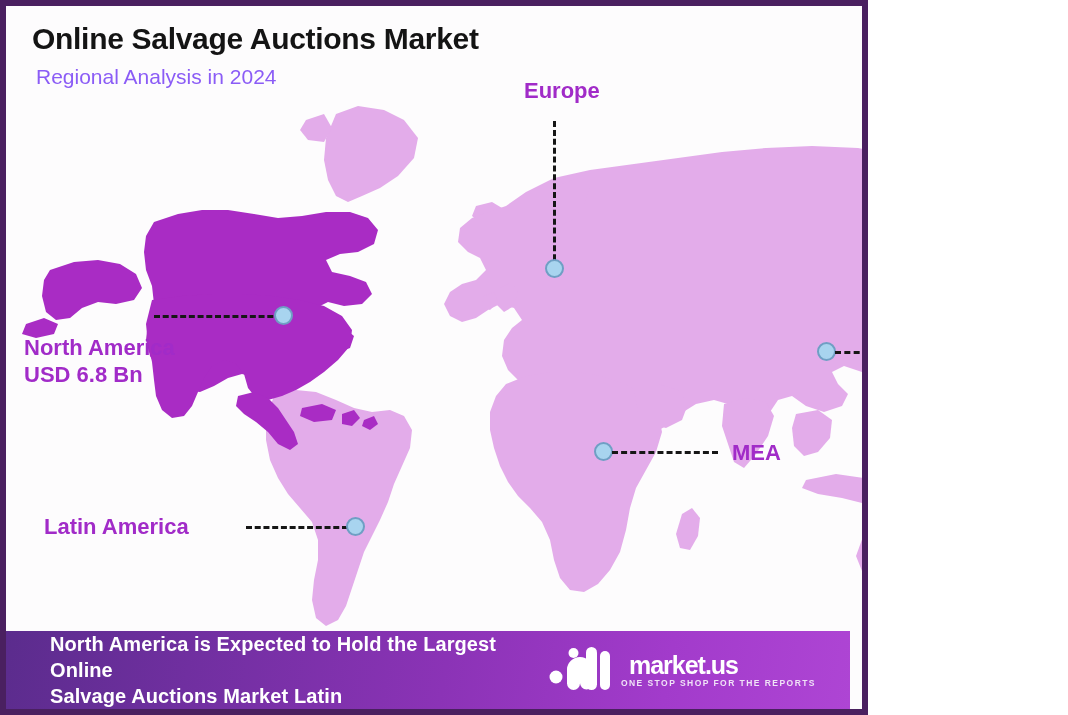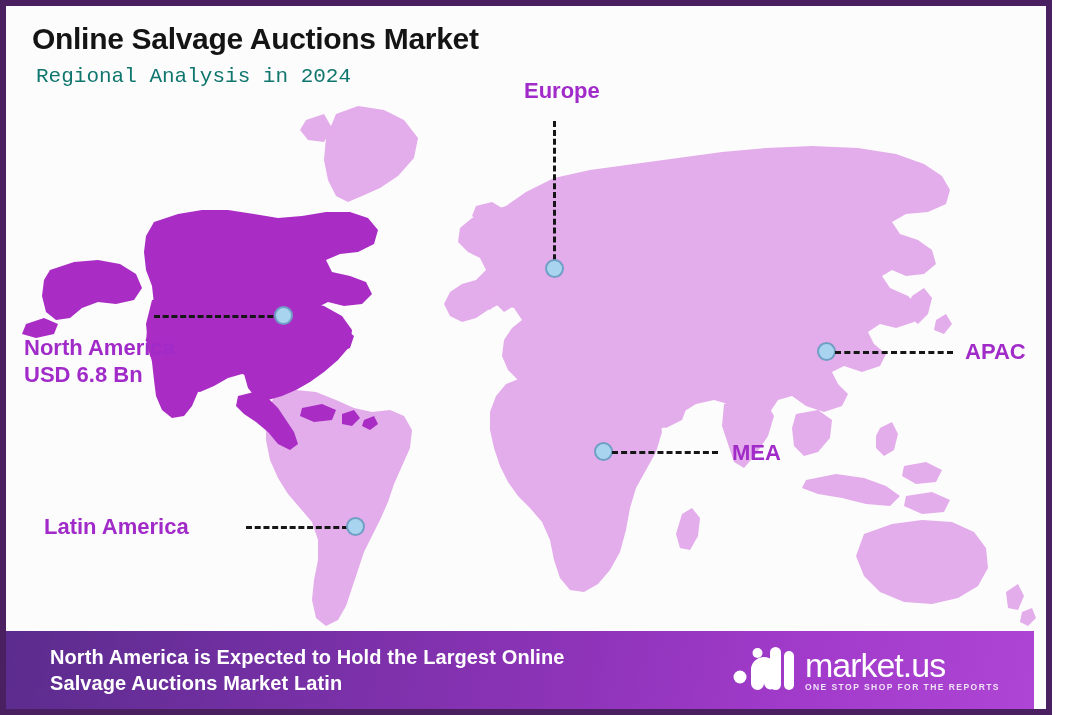--- a/index.html
+++ b/index.html
@@ -5,21 +5,21 @@
   html, body {
     margin: 0;
     padding: 0;
     background: #ffffff;
   }
   body {
     font-family: "Liberation Sans", sans-serif;
   }
   #infographic {
     position: relative;
-    width: 1052px;
+    width: 868px;
     height: 715px;
     box-sizing: border-box;
     background: #fdfcfd;
     border: 6px solid #4a2060;
     overflow: hidden;
   }
 
   
   .header {
     position: absolute;
@@ -32,25 +32,24 @@
     font-weight: bold;
     color: #141414;
     letter-spacing: -0.3px;
     line-height: 1.1;
     margin: 0;
     white-space: nowrap;
   }
   .subtitle {
     font-size: 21px;
     font-weight: normal;
-    color: #0f766e;
+    color: #8b5cf6;
     margin: 10px 0 12px 4px;
     line-height: 1.1;
     white-space: nowrap;
-    font-family: Liberation Mono, monospace;
   }
 
   
   .map-wrap {
     position: absolute;
     left: 0;
     top: 78px;
     width: 1056px;
     height: 545px;
   }
@@ -120,24 +119,25 @@
     padding-right: 8px;
   }
   .logo-mark { flex: 0 0 auto; }
   .logo-type {
     display: flex;
     flex-direction: column;
     align-items: flex-start;
   }
   .logo-word {
     color: #ffffff;
-    font-size: 34px;
-    font-weight: normal;
+    font-size: 25px;
+    font-weight: bold;
     letter-spacing: -1px;
     line-height: 1;
+    margin-left: 8px;
   }
   .logo-tag {
     color: #f0e2f7;
     font-size: 8.5px;
     font-weight: bold;
     letter-spacing: 1.45px;
     margin-top: 0;
     white-space: nowrap;
   }
 </style>

